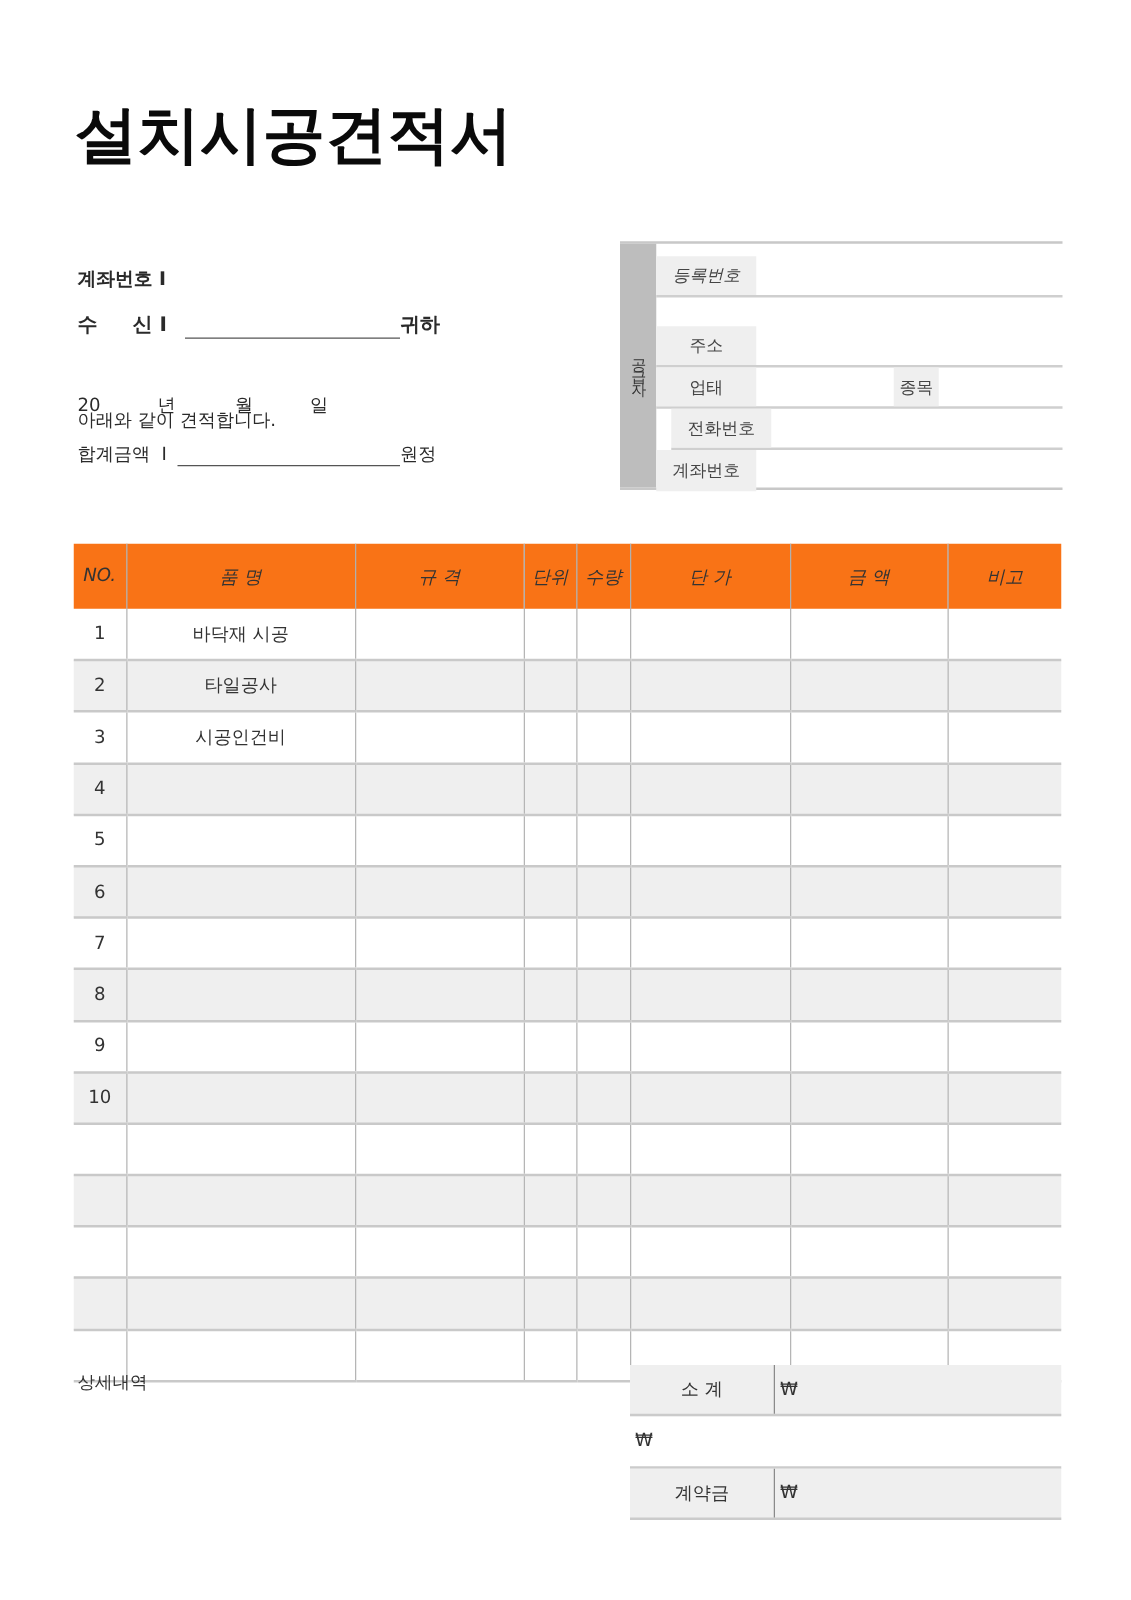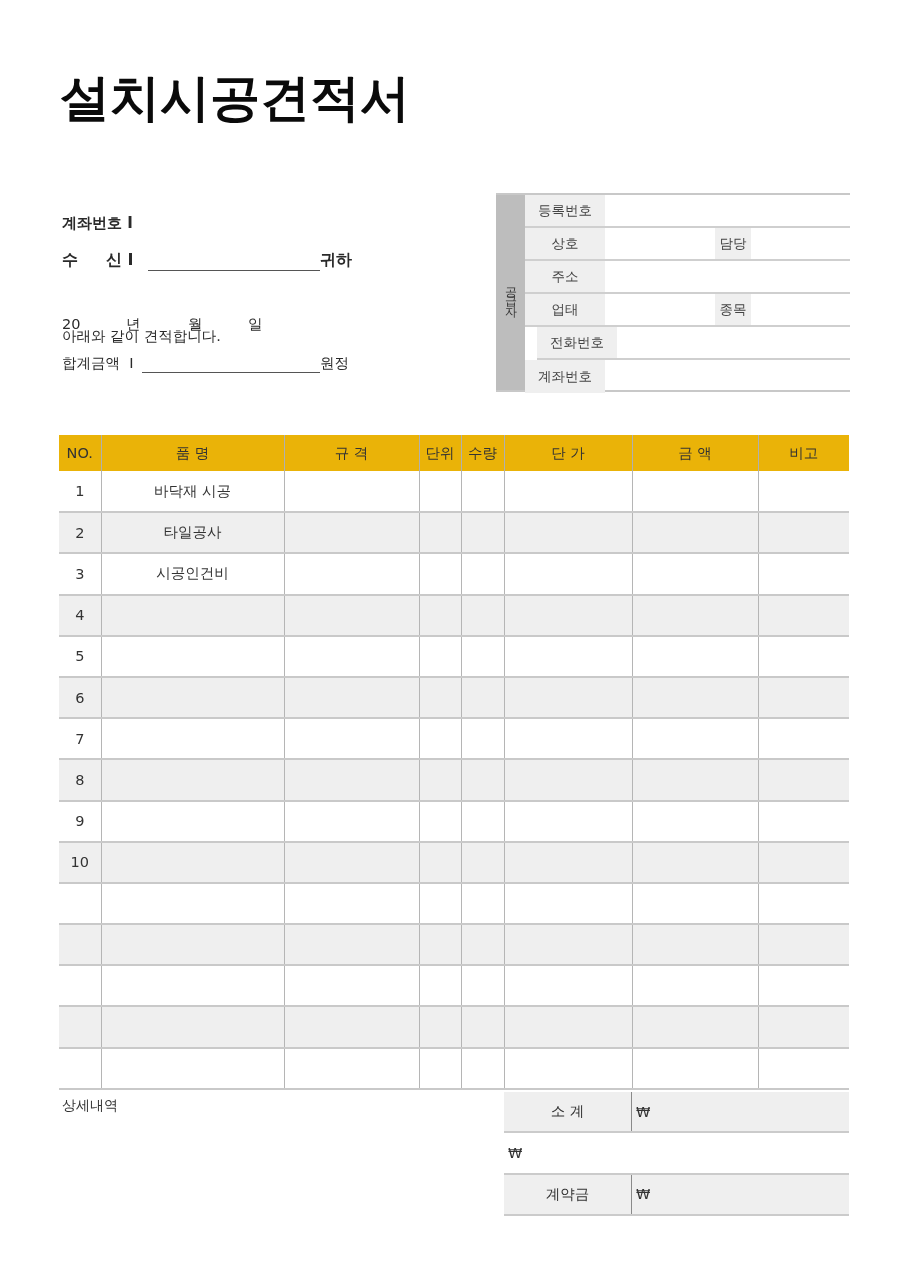--- a/index.html
+++ b/index.html
@@ -1,19 +1,19 @@
 <!DOCTYPE html>
 <html><head>
 <meta charset="utf-8">
 <style>
   * { box-sizing: border-box; margin: 0; padding: 0; }
   html, body { width: 905px; height: 1280px; background: #ffffff; }
   body { position: relative; font-family: "DejaVu Sans", "Liberation Sans", sans-serif; color: #222; overflow: hidden; }
 
-  .title { position: absolute; left: 60px; top: 66px; font-size: 50px; font-weight: bold; letter-spacing: 0px; color: #0a0a0a; line-height: 64px; }
+  .title { position: absolute; left: 60px; top: 76px; font-size: 50px; font-weight: bold; letter-spacing: 0px; color: #0a0a0a; line-height: 64px; }
 
   .info { position: absolute; left: 62px; top: 210px; width: 300px; font-size: 14.5px; color: #2a2a2a; }
   .info .row { position: absolute; left: 0; white-space: nowrap; }
   .info .heading { top: 4px; font-weight: bold; font-size: 15px; }
   .info .recv { top: 40px; font-size: 16px; font-weight: bold; }
   .info .recv .lbl1 { display: inline-block; width: 44px; }
   .info .recv .lbl2 { display: inline-block; width: 42px; }
   .uline { display: inline-block; border-bottom: 1px solid #555; vertical-align: bottom; height: 14px; }
   .info .date { top: 105px; }
   .info .date span { display: inline-block; }
@@ -22,34 +22,34 @@
 
   .supplier { position: absolute; left: 496px; top: 193px; width: 354px; height: 199px; border-top: 2px solid #c8c8c8; border-bottom: 2px solid #c8c8c8; }
   .supplier .vlabel { position: absolute; left: 0; top: 0; width: 29px; height: 100%; background: #bdbdbd; display: flex; align-items: center; justify-content: center; }
   .supplier .vlabel span { writing-mode: vertical-rl; text-orientation: upright; font-size: 12px; color: #333; letter-spacing: -2px; }
   .supplier .srow { position: absolute; left: 29px; right: 0; height: 33px; border-bottom: 2px solid #cfcfcf; }
   .supplier .srow:last-child { border-bottom: none; }
   .supplier .slabel { position: absolute; left: 0; top: 0; width: 80px; height: 100%; background: #efefef; font-size: 13.5px; color: #444; display: flex; align-items: center; justify-content: center; }
   .supplier .slabel2 { position: absolute; left: 190px; top: 0; width: 36px; height: 100%; background: #efefef; font-size: 13.5px; color: #444; display: flex; align-items: center; justify-content: center; }
 
   table.items { position: absolute; left: 59px; top: 435px; width: 790px; border-collapse: collapse; table-layout: fixed; font-size: 14.5px; }
-  table.items th { background: #eab308; height: 36px; font-weight: normal; color: #333; border-left: 1px solid #b0b0b0; border-right: 1px solid #b0b0b0; font-size: 14.5px; }
+  table.items th { background: #f97316; height: 52px; font-weight: normal; color: #333; border-left: 1px solid #b0b0b0; border-right: 1px solid #b0b0b0; font-size: 14.5px; font-style: italic; }
   table.items th:first-child { border-left: none; }
   table.items th:last-child { border-right: none; }
   table.items td { height: 41.2px; border-bottom: 2px solid #c9c9c9; border-left: 1px solid #b5b5b5; border-right: 1px solid #b5b5b5; text-align: center; color: #333; }
   table.items td:first-child { border-left: none; }
   table.items td:last-child { border-right: none; }
   table.items tr.alt td { background: #efefef; }
 
   .detail-label { position: absolute; left: 62px; top: 1097px; font-size: 14px; color: #333; }
 
   .summary { position: absolute; left: 504px; top: 1092px; width: 345px; }
   .summary .sumrow { position: relative; height: 41.3px; border-bottom: 2px solid #cbcbcb; display: flex; }
   .summary .sumrow.alt { background: #efefef; }
-  .summary .sumlbl { width: 128px; border-right: 1px solid #8a8a8a; display: flex; align-items: center; justify-content: center; font-size: 14.5px; color: #333; }
+  .summary .sumlbl { width: 116px; border-right: 1px solid #8a8a8a; display: flex; align-items: center; justify-content: center; font-size: 14.5px; color: #333; }
   .summary .sumval { flex: 1; display: flex; align-items: center; padding-left: 4px; font-size: 14.5px; color: #333; }
 </style>
 </head>
 <body>
 
 <div class="title">설치시공견적서</div>
 
 <div class="info">
   <div class="row heading">계좌번호 I</div>
   <div class="row recv">
@@ -61,26 +61,22 @@
   <div class="row msg">아래와 같이 견적합니다.</div>
   <div class="row total">
     <span style="display:inline-block;width:80px;white-space:pre;">합계금액  I</span><span class="uline" style="width:178px;"></span><span>원정</span>
   </div>
 </div>
 
 <div class="supplier">
   <div class="vlabel">
       <span>공급자</span>
     </div>
-  <div class="srow" style="top:0;">
+  <div class="srow" style="top:10px;font-style:italic;">
     <div class="slabel">등록번호</div>
-  </div>
-  <div class="srow" style="top:33px;">
-    <div class="slabel">상호</div>
-    <div class="slabel2">담당</div>
   </div>
   <div class="srow" style="top:66px;">
     <div class="slabel">주소</div>
   </div>
   <div class="srow" style="top:99px;">
     <div class="slabel">업태</div>
     <div class="slabel2">종목</div>
   </div>
   <div class="srow" style="top:132px;margin-left:12px;">
     <div class="slabel">전화번호</div>

